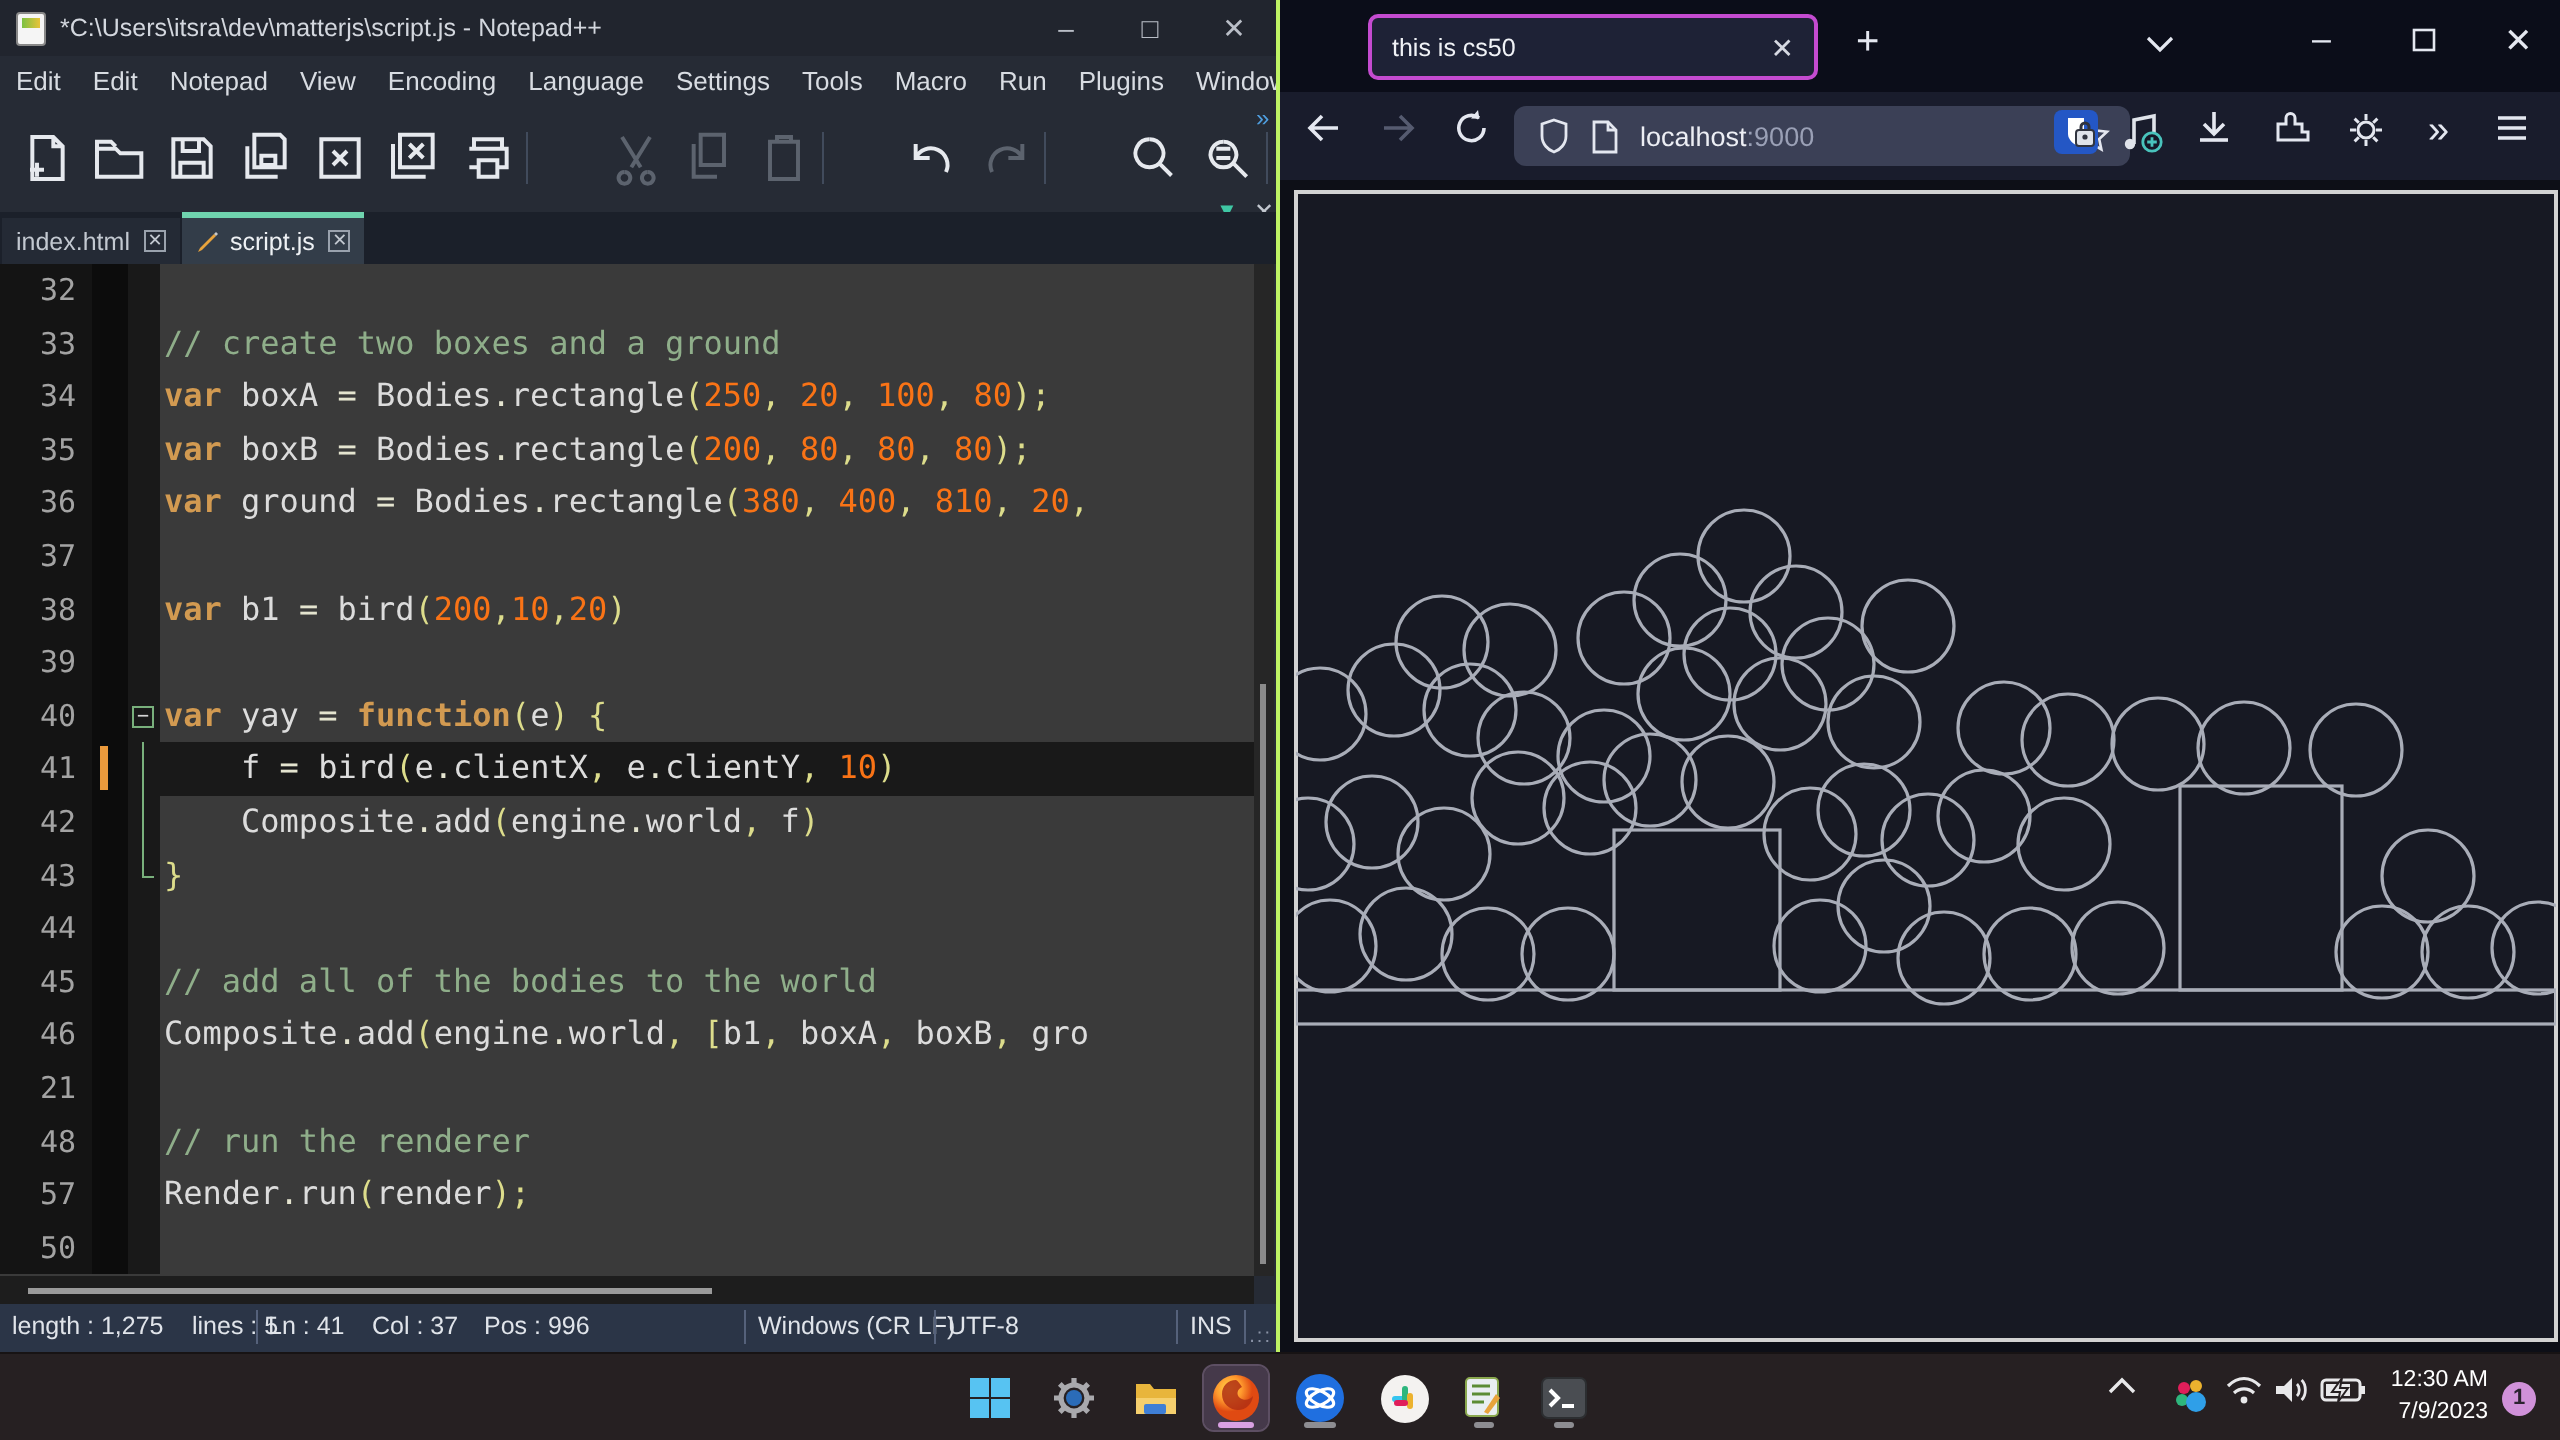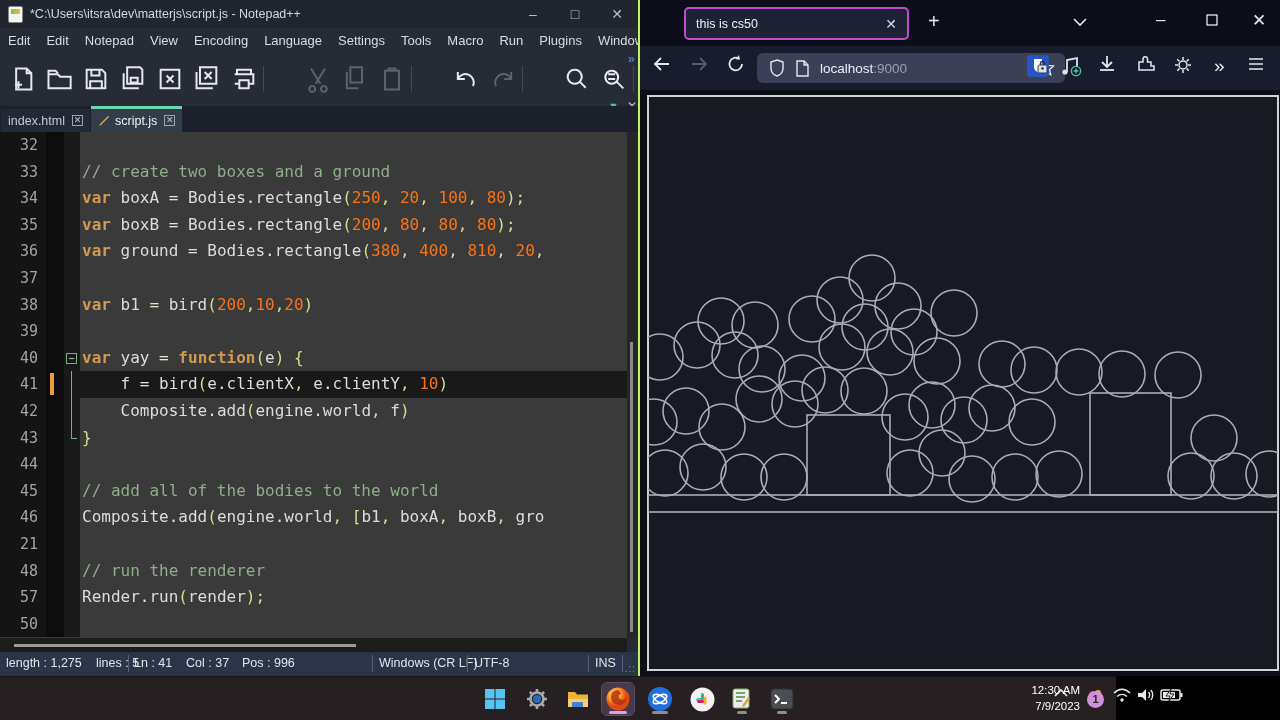--- a/index.html
+++ b/index.html
@@ -81,21 +81,21 @@
   #ff-navbar { position:absolute; left:0; top:46px; width:100%; height:44px; background:#191c2c; }
   .navbtn { position:absolute; top:8px; width:28px; height:28px; display:flex; align-items:center;
     justify-content:center; }
   #ff-urlbar { position:absolute; left:117px; top:7px; width:308px; height:30px; background:#3b4056;
     border-radius:6px; display:flex; align-items:center; color:#eceef4; font-size:13.5px; }
   #ff-urlbar .port { color:#9aa0b6; }
   #ff-content { position:absolute; left:0; top:90px; width:642px; height:586px; background:#0d0f17; }
   #physics-svg { position:absolute; left:0; top:0; }
 
   
-  #taskbar { position:absolute; left:0; top:676px; width:1116px; height:44px; background:#262022;
+  #taskbar { position:absolute; left:0; top:676px; width:1280px; height:44px; background:#262022;
     border-top:1px solid #171314; }
   .tb-app { position:absolute; top:6px; width:32px; height:32px; display:flex; align-items:center;
     justify-content:center; border-radius:5px; }
   .tb-app.active { background:#45394a; outline:1px solid #5d4f63; }
   .runline { position:absolute; bottom:1px; height:3px; border-radius:2px; background:#8d8d92; }
   #tb-clock { position:absolute; right:36px; top:5px; text-align:right; color:#ffffff; font-size:11.5px;
     line-height:16px; }
   #tb-badge { position:absolute; right:12px; top:14px; width:17px; height:17px; border-radius:50%;
     background:#d091d9; color:#2b2330; font-size:11px; font-weight:bold; text-align:center; line-height:17px; }
   .tray { position:absolute; top:10px; display:flex; align-items:center; justify-content:center;

